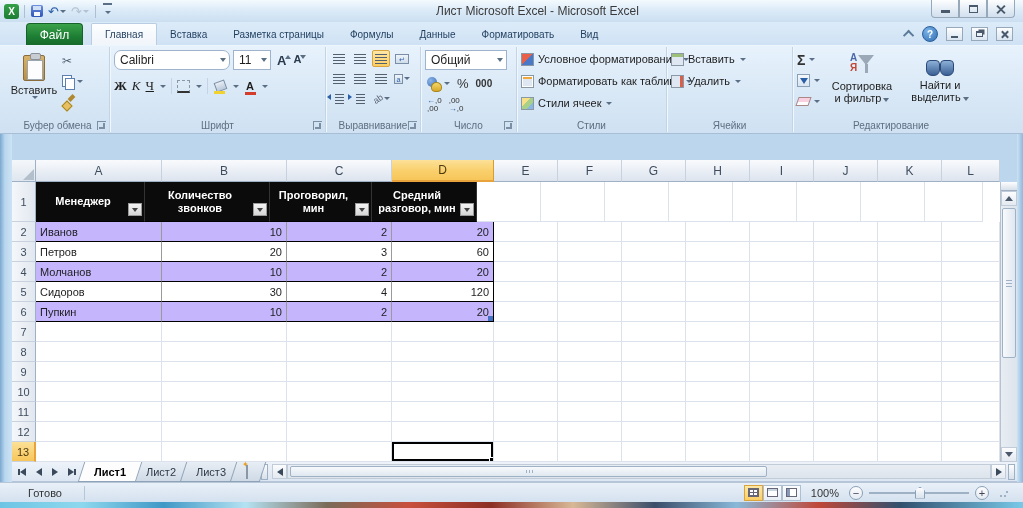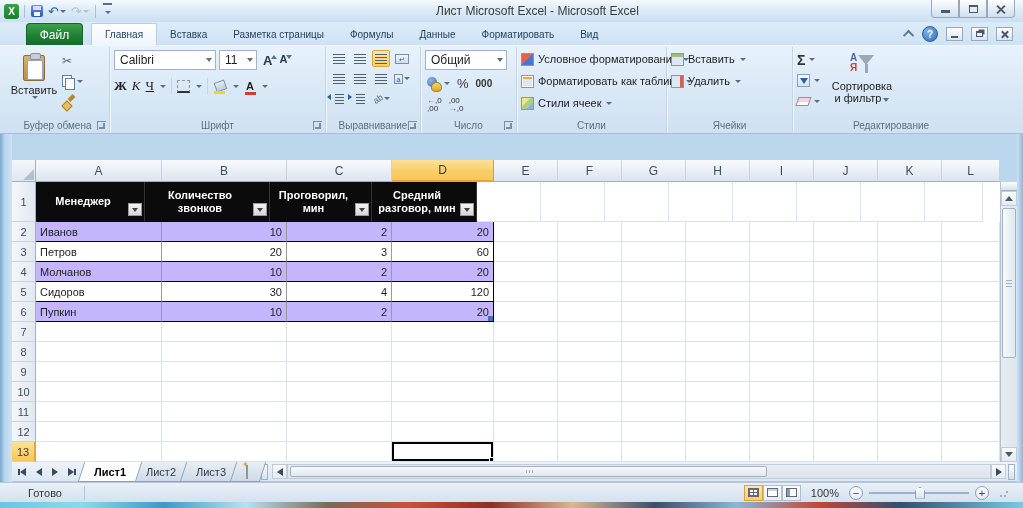--- a/index.html
+++ b/index.html
@@ -79,21 +79,21 @@
   .copy-ic::before{ left:0; top:0; } .copy-ic::after{ left:3px; top:3px; }
   .brush-ic { position:relative; width:14px; height:14px; }
   .brush-ic::before { content:""; position:absolute; left:6px; top:0; width:7px; height:4px; background:#b0882f; transform:rotate(-45deg); }
   .brush-ic::after { content:""; position:absolute; left:1px; top:6px; width:6px; height:6px; background:#e8c063; border:1px solid #a8861e; transform:rotate(-45deg); }
 
   .g-font { width:216px; }
   .font-row1 { display:flex; gap:3px; align-items:center; }
   .combo { background:#fff; border:1px solid #9db4cc; height:20px; display:flex; align-items:center; padding:0 3px 0 5px; }
   .combo .cval { flex:1; font-size:12px; }
   .dd-arrow { width:0; height:0; border-left:3px solid transparent; border-right:3px solid transparent; border-top:4px solid #5a6f84; margin-left:4px; }
-  .font-name { width:102px; }
+  .font-name { width:116px;border-radius:7px; }
   .font-size { width:38px; }
   .grow-shrink { display:flex; gap:2px; margin-left:3px; }
   .ga { font-size:13px; font-weight:bold; color:#2a3a4c; position:relative; padding-right:5px; }
   .ga::after { content:""; position:absolute; right:0; width:0; height:0; border-left:3px solid transparent; border-right:3px solid transparent; }
   .ga.up::after { top:2px; border-bottom:4px solid #5a6f84; }
   .ga.dn { font-size:11px; } .ga.dn::after { top:2px; border-top:4px solid #5a6f84; }
   .font-row2 { display:flex; align-items:center; gap:5px; margin-top:8px; }
   .fmt-b { font-weight:bold; font-size:13px; font-family:"Liberation Serif",serif; }
   .fmt-i { font-style:italic; font-size:13px; font-family:"Liberation Serif",serif; }
   .fmt-u { text-decoration:underline; font-size:13px; font-family:"Liberation Serif",serif; }
@@ -509,20 +509,24 @@
           </span>
       </div>
       <div class="big-btn">
         <span class="sort-ic">
             <span class="az">А<br><i>Я</i></span>
             <span class="funnel"></span>
             <span class="stem"></span>
           </span>
         <span><span>Сортировка</span><br><span>и фильтр</span><span class="dd-sm"></span></span>
       </div>
+      <div class="big-btn">
+        <span class="bino-ic"></span>
+        <span><span>Найти и</span><br><span>выделить</span><span class="dd-sm"></span></span>
+      </div>
       <div class="rgroup-label">Редактирование</div>
     </div>
   </div>
 
   <div class="side-l"></div>
   <div class="side-r"></div>
 
 
   <div class="colheaders" id="colheaders">
     <div class="corner"></div>

